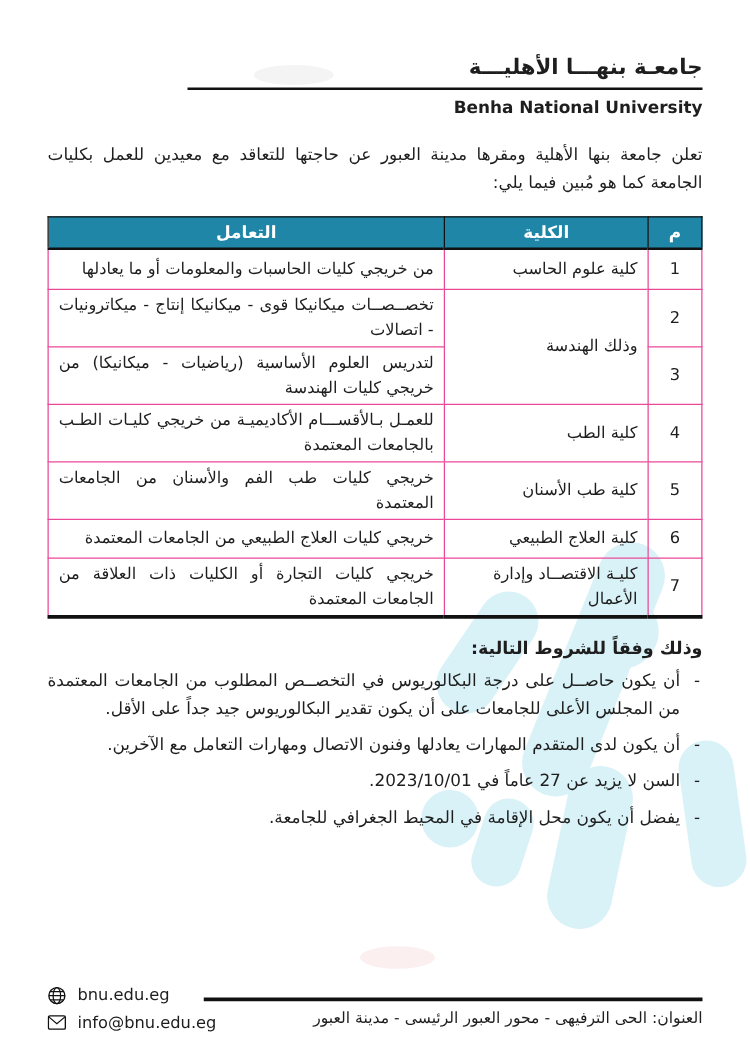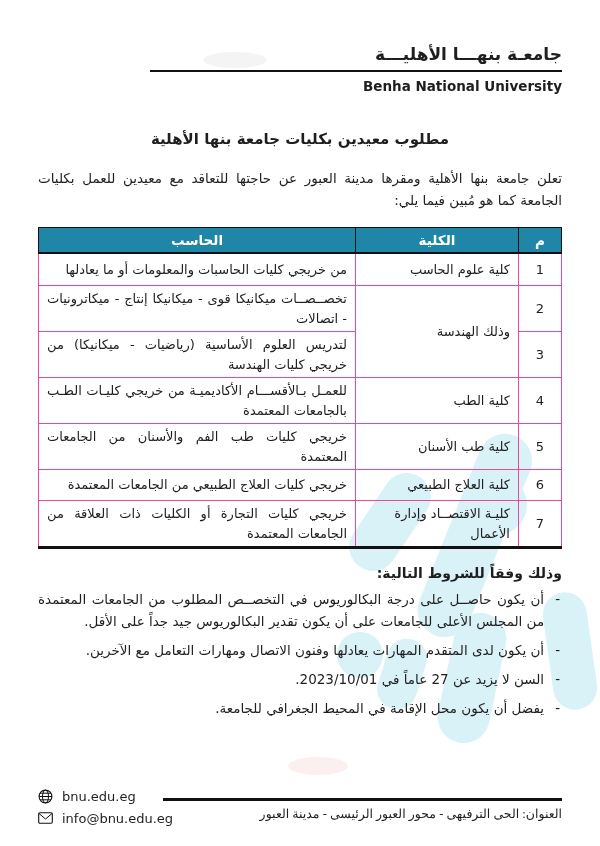--- a/index.html
+++ b/index.html
@@ -47,21 +47,21 @@
   .bullet .dash{flex:0 0 auto;padding-right:2px;}
   .bullet p{margin:0;text-align:justify;}
   
   .footer-left{position:absolute;left:38px;top:785px;z-index:1;direction:ltr;text-align:center;}
   .contact-row{display:flex;align-items:center;gap:9px;height:22px;font-size:13px;}
   .contact-row svg{flex:0 0 auto;}
   .footer-right{
     position:absolute;right:38px;top:798px;width:399px;z-index:1;
     border-top:3px solid #111;direction:rtl;
   }
-  .address{margin:5px 0 0 0;font-size:12.5px;text-align:right;direction:rtl;font-family:Liberation Serif, serif;}
+  .address{margin:5px 0 0 0;font-size:12.5px;text-align:right;direction:rtl;}
 </style>
 </head>
 <body>
 
 <div class="page">
 
   <svg class="watermark" width="600" height="846" viewBox="0 0 600 846" xmlns="http://www.w3.org/2000/svg">
     <ellipse cx="235" cy="60" rx="32" ry="8" fill="#f4f4f4"></ellipse>
     <rect x="448" y="428" width="54" height="215" rx="27" fill="#d9f2f7" transform="rotate(22 475 535)"></rect>
     <rect x="366" y="468" width="48" height="108" rx="24" fill="#d9f2f7" transform="rotate(34 390 522)"></rect>
@@ -74,30 +74,29 @@
   </svg>
 
   <div class="content">
 
     <div class="letterhead">
       <div class="univ-ar">جامعـة بنهـــا الأهليـــة</div>
       <div class="head-rule"></div>
       <div class="univ-en">Benha National University</div>
     </div>
 
-    <div class="doc-title">مطلوب معيدين بكليات جامعة بنها الأهلية</div>
 
     <p class="intro">تعلن جامعة بنها الأهلية ومقرها مدينة العبور عن حاجتها للتعاقد مع معيدين للعمل بكليات الجامعة كما هو مُبين فيما يلي:</p>
 
     <table class="jobs">
       <thead>
         <tr>
           <th>م</th>
           <th>الكلية</th>
-          <th>الحاسب</th>
+          <th>التعامل</th>
         </tr>
       </thead>
       <tbody>
         <tr style="height:33px;">
           <td class="c-num">1</td>
           <td class="c-college">كلية علوم الحاسب</td>
           <td class="c-cond">من خريجي كليات الحاسبات والمعلومات أو ما يعادلها</td>
         </tr>
         <tr style="height:40px;">
           <td class="c-num">2</td>

